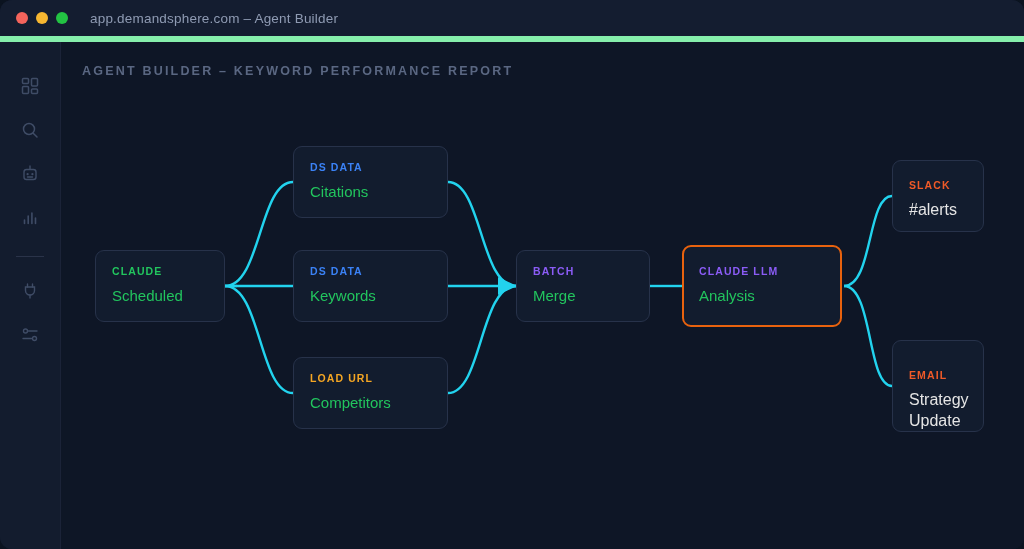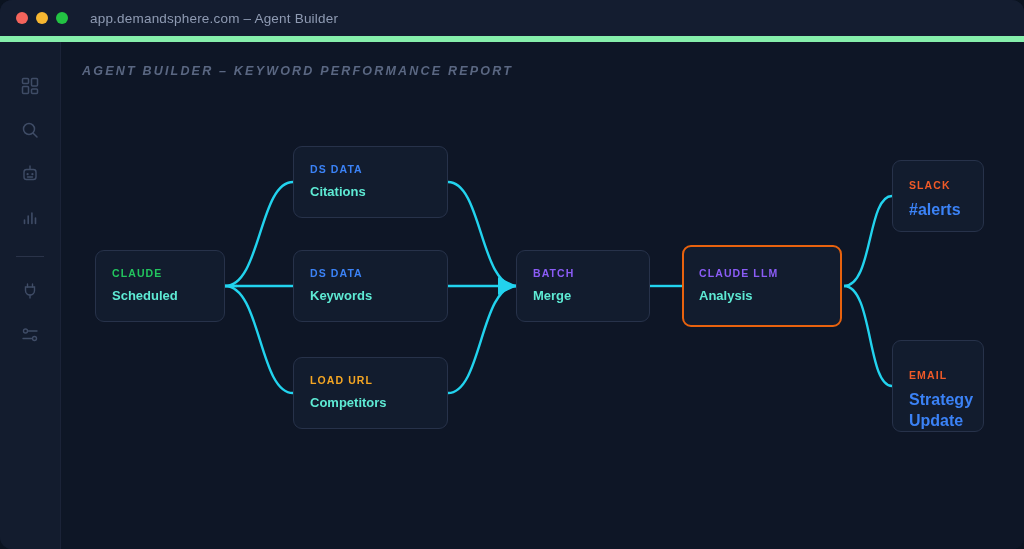--- a/index.html
+++ b/index.html
@@ -83,21 +83,20 @@
   }
 
   .page-title {
     position: absolute;
     top: 22px; left: 21px;
     font-size: 12.5px;
     font-weight: bold;
     letter-spacing: 2.2px;
     color: #5b6staff;
     color: #5a6782;
-    font-style: italic;
   }
 
   
   .edges {
     position: absolute;
     top: 0; left: 0;
     width: 963px; height: 507px;
     pointer-events: none;
   }
 
@@ -117,29 +116,29 @@
     border: 2px solid #e8620e;
     padding: 13px 15px 14px 15px;
   }
   .node-kicker {
     font-size: 10.5px;
     font-weight: bold;
     letter-spacing: 1.1px;
     margin-bottom: 9px;
   }
   .node-title {
-    font-size: 13px;
-    font-weight: bold;
-    color: #5eead4;
+    font-size: 15px;
+    font-weight: normal;
+    color: #22c55e;
     line-height: 1.3;
   }
   .node-title.light {
-    font-weight: bold;
+    font-weight: normal;
     font-size: 16px;
-    color: #3b82f6;
+    color: #e5e5e5;
   }
 
   
   #node-trigger     { left: 34px;  top: 208px; width: 130px; height: 72px; }
   #node-citations   { left: 232px; top: 104px; width: 155px; height: 72px; }
   #node-keywords    { left: 232px; top: 208px; width: 155px; height: 72px; }
   #node-competitors { left: 232px; top: 315px; width: 155px; height: 72px; }
   #node-merge       { left: 455px; top: 208px; width: 134px; height: 72px; }
   #node-analysis    { left: 621px; top: 203px; width: 160px; height: 82px; }
   #node-slack       { left: 831px; top: 118px; width: 92px; height: 72px; }

